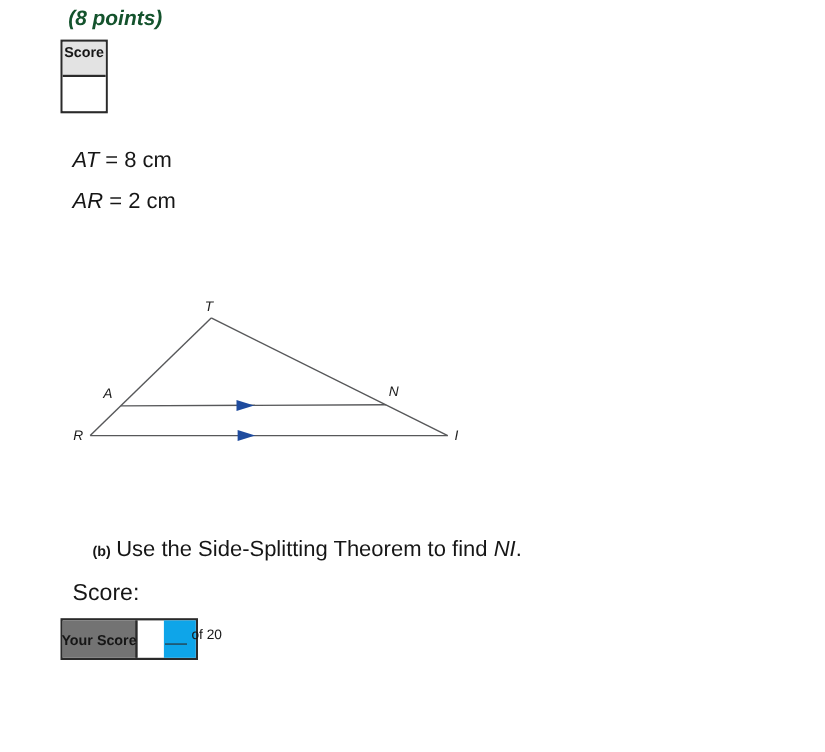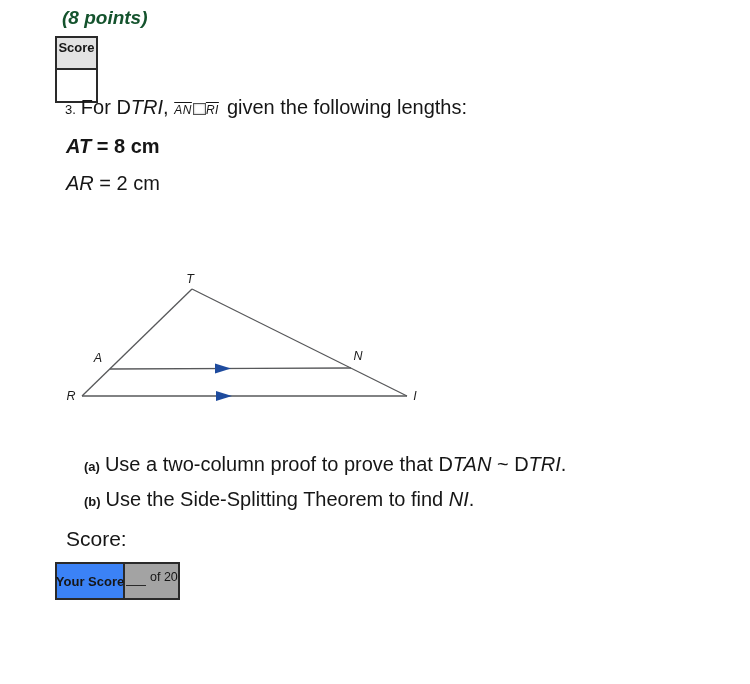--- a/index.html
+++ b/index.html
@@ -65,21 +65,21 @@
     margin: 0 0 0 1px;
     position: relative; top: 1px;
   }
   .after-seg { margin-left: 8px; }
 
   .given {
     left: 66px;
     font-size: 20px;
     white-space: nowrap;
   }
-  .g1 { top: 135px; font-weight: bold; }
+  .g1 { top: 135px; }
   .g2 { top: 172px; }
   .g3 { top: 209px; }
 
   .diagram { left: 55px; top: 258px; }
   .diagram text {
     font-family: "Liberation Sans", sans-serif;
     font-style: italic;
     font-size: 12.5px;
     fill: #1c1c1c;
   }
@@ -102,30 +102,30 @@
   
   .yourscore-table {
     left: 55px; top: 562px;
     width: 125px; height: 38px;
     border: 2px solid #2a2a2a;
     display: flex;
     background: #ffffff;
   }
   .yourscore-table .ys-label {
     width: 68px;
-    background: #3b82f6;
+    background: #737373;
     border-right: 2px solid #2a2a2a;
     font-size: 13px;
     font-weight: bold;
     display: flex;
     align-items: center;
     justify-content: center;
     white-space: nowrap;
   }
-  .yourscore-table .ys-value { position: relative; flex: 1; background: #a3a3a3; }
+  .yourscore-table .ys-value { position: relative; flex: 1; background: #0ea5e9; margin-left: 24px; }
   .ys-blank {
     position: absolute;
     left: 1px; top: 21px;
     width: 20px; height: 0;
     border-top: 1.5px solid #2a2a2a;
   }
   .ys-of {
     position: absolute;
     left: 25px; top: 6px;
     font-size: 12.5px;
@@ -137,23 +137,20 @@
 
 <div class="page">
 
   <div class="abs points-label">(8 points)</div>
 
   <div class="abs score-table">
     <div class="hdr">Score</div>
     <div class="cell"></div>
   </div>
 
-  <div class="abs qline">
-    <span class="qnum">3.</span><span>For </span><span>D</span><span class="it">TRI</span><span>, </span><span class="seg">AN</span><span class="tofu"></span><span class="seg">RI</span><span class="after-seg">given the following lengths:</span>
-  </div>
 
   <div class="abs given g1">
     <span class="it">AT</span><span> = 8 cm</span>
   </div>
   <div class="abs given g2">
     <span class="it">AR</span><span> = 2 cm</span>
   </div>
 
   <svg class="abs diagram" width="380" height="155" viewBox="0 0 380 155">
 
@@ -166,23 +163,20 @@
     <polygon points="160,105.6 160,115.6 176,110.6" fill="#1e4b9e"></polygon>
     <polygon points="161,133 161,143 177,138" fill="#1e4b9e"></polygon>
 
     <text x="135" y="25" text-anchor="middle">T</text>
     <text x="43" y="104" text-anchor="middle">A</text>
     <text x="303" y="102" text-anchor="middle">N</text>
     <text x="16" y="142" text-anchor="middle">R</text>
     <text x="360" y="142" text-anchor="middle">I</text>
   </svg>
 
-  <div class="abs part-line pa">
-    <span class="part-tag">(a)</span><span>Use a two-column proof to prove that </span><span>D</span><span class="it">TAN</span><span> ~ </span><span>D</span><span class="it">TRI</span><span>.</span>
-  </div>
 
   <div class="abs part-line pb">
     <span class="part-tag">(b)</span><span>Use the Side-Splitting Theorem to find </span><span class="it">NI</span><span>.</span>
   </div>
 
   <div class="abs answer-label">Score:</div>
 
   <div class="abs yourscore-table">
     <div class="ys-label">Your Score</div>
     <div class="ys-value">

